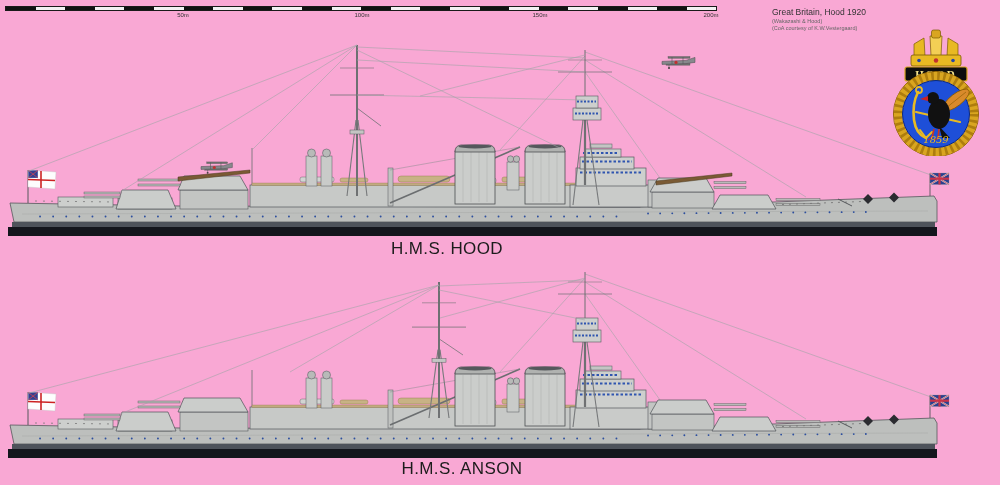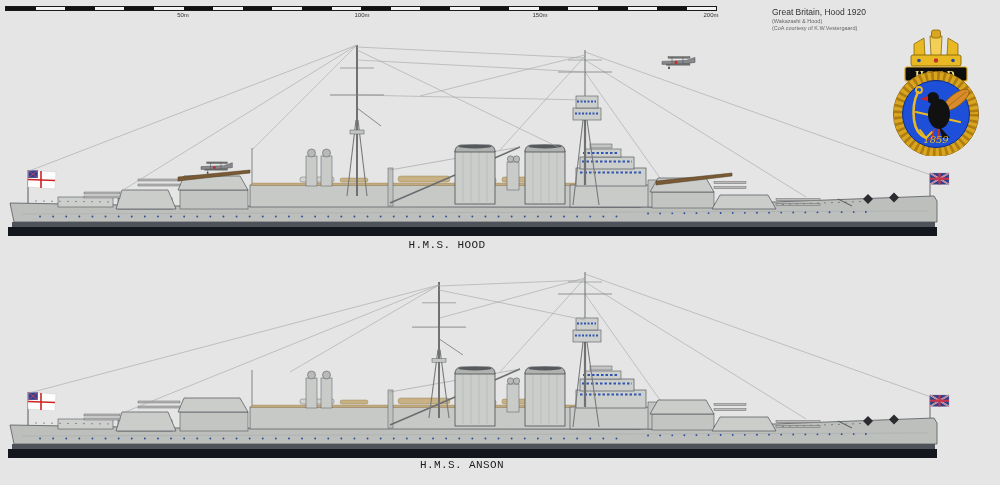--- a/index.html
+++ b/index.html
@@ -1,31 +1,31 @@
 <!DOCTYPE html>
 <html><head>
 <meta charset="utf-8">
 <style>
   html,body{margin:0;padding:0;background:#ffffff;}
-  #canvas{position:relative;width:1000px;height:485px;background:#e5e5e5;overflow:hidden;
+  #canvas{position:relative;width:1000px;height:485px;background:#f9a8d4;overflow:hidden;
           font-family:"Liberation Sans",sans-serif;}
   
   #scalebar{position:absolute;left:5px;top:6px;width:712px;height:5px;
             border:1px solid #1a1a1a;box-sizing:border-box;
             background:repeating-linear-gradient(90deg,#111 0px,#111 29.6px,#f2f2f2 29.6px,#f2f2f2 59.2px);}
   .scale-label{position:absolute;top:12px;font-size:6px;color:#333;transform:translateX(-50%);}
   
   #titleblock{position:absolute;left:772px;top:7px;color:#3a3a3a;line-height:1.25;}
   #titleblock .t1{font-size:8.5px;color:#333;}
   #titleblock .t2,#titleblock .t3{font-size:5.5px;color:#666;}
   
   .shippanel{position:absolute;left:0;width:1000px;}
   #panel-hood{top:0;height:250px;}
   #panel-anson{top:250px;height:235px;}
-  .ship-label{position:absolute;width:200px;text-align:center;font-size:11px;color:#1c1c1c;letter-spacing:.4px;font-family:Liberation Mono, monospace;}
+  .ship-label{position:absolute;width:200px;text-align:center;font-size:17px;color:#1c1c1c;letter-spacing:.4px;}
   #label-hood{left:347px;top:239px;}
   #label-anson{left:362px;top:459px;}
   
   #crest{position:absolute;left:876px;top:26px;}
   #crest text.hood{font-family:"Liberation Serif",serif;font-weight:bold;letter-spacing:2px;}
   #crest text.year{font-family:"DejaVu Serif",serif;font-style:italic;}
 </style>
 </head>
 <body>
 

